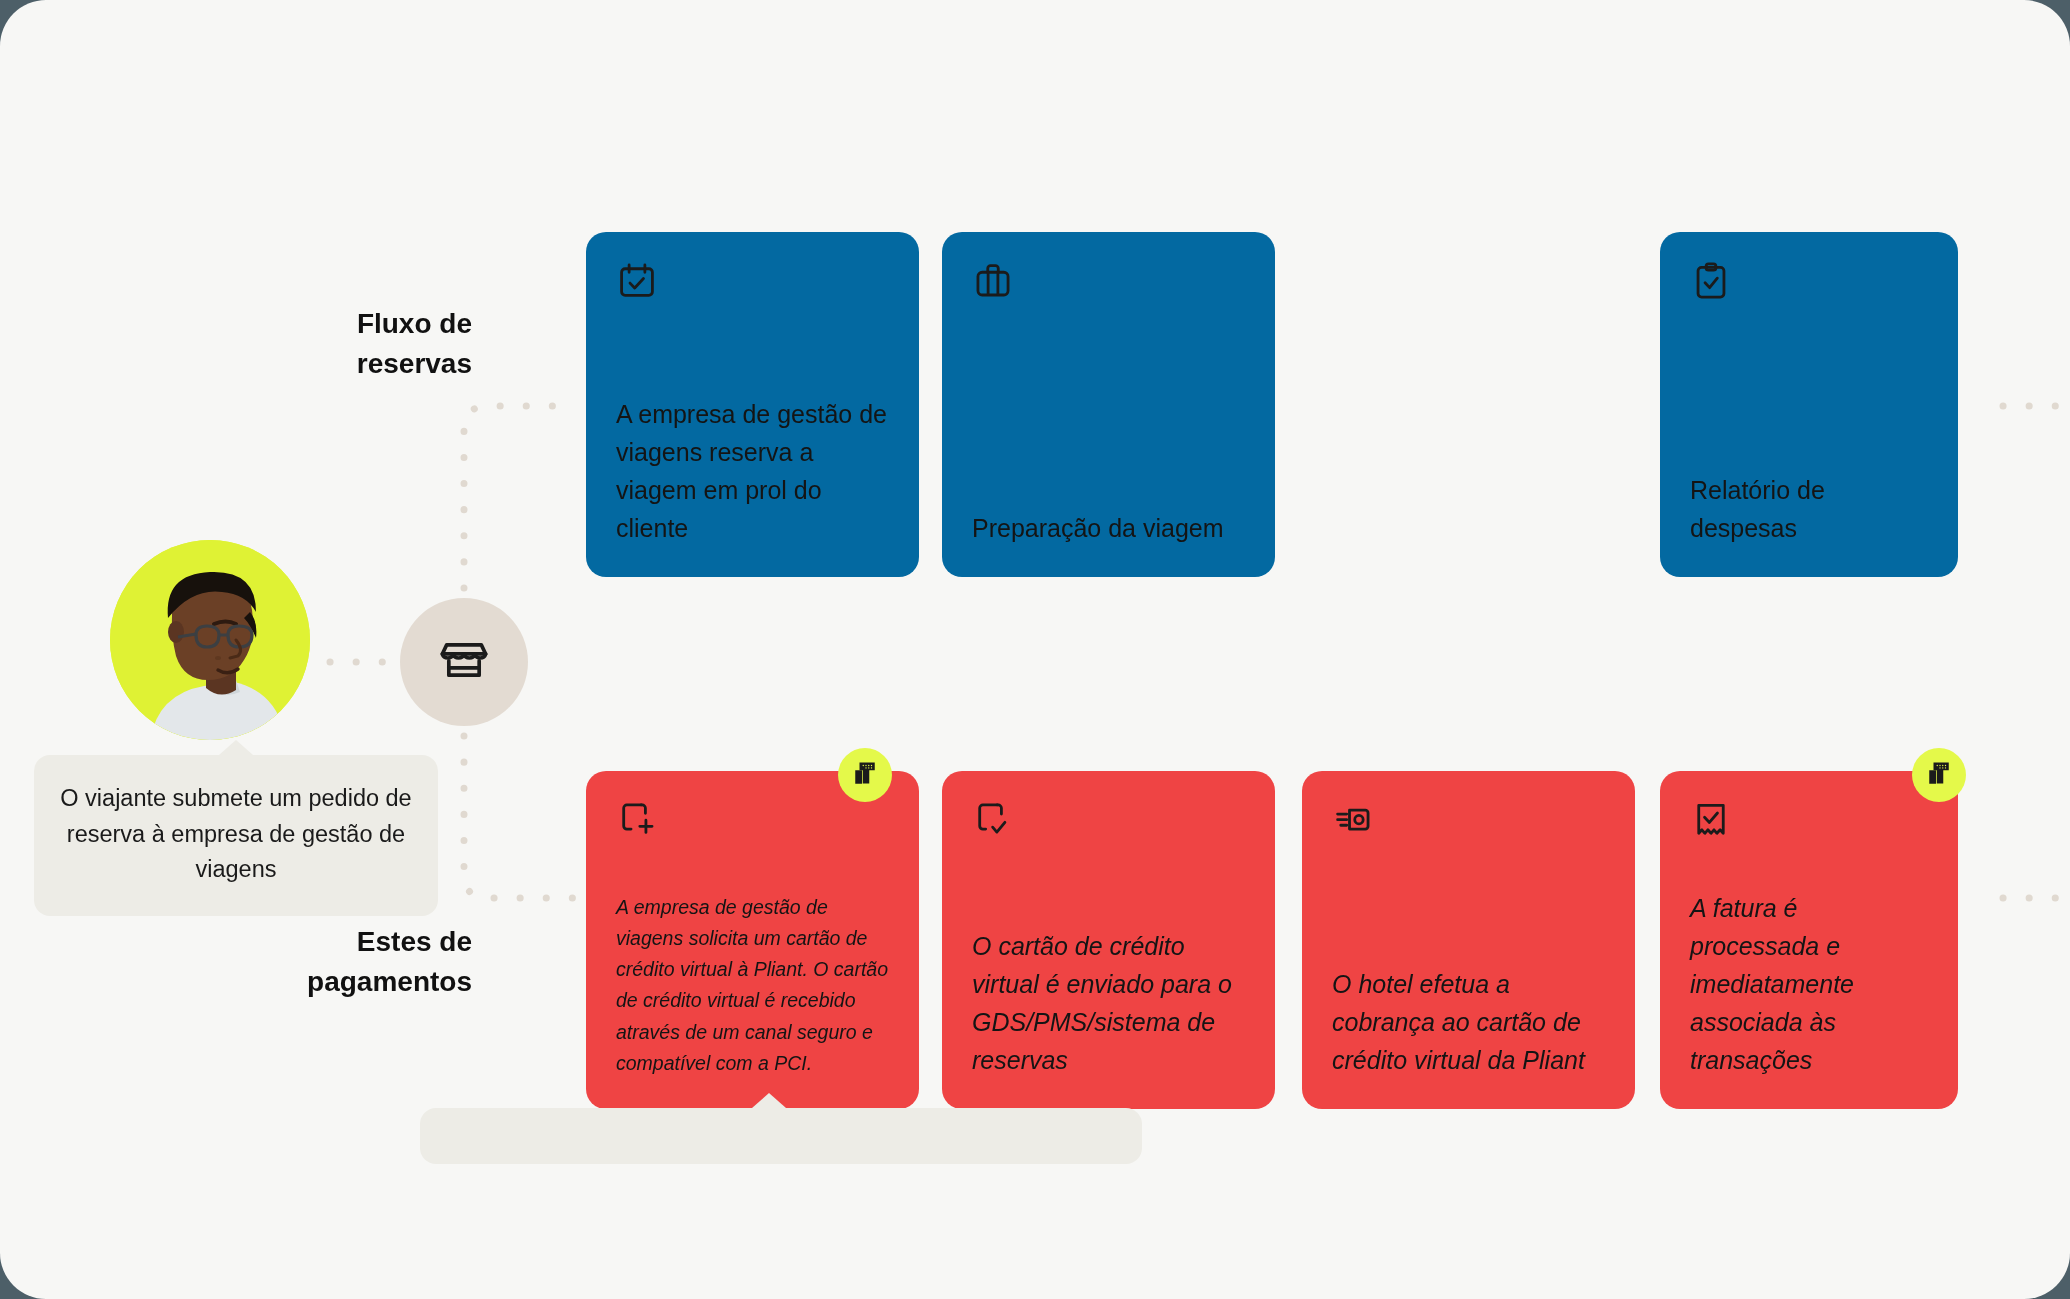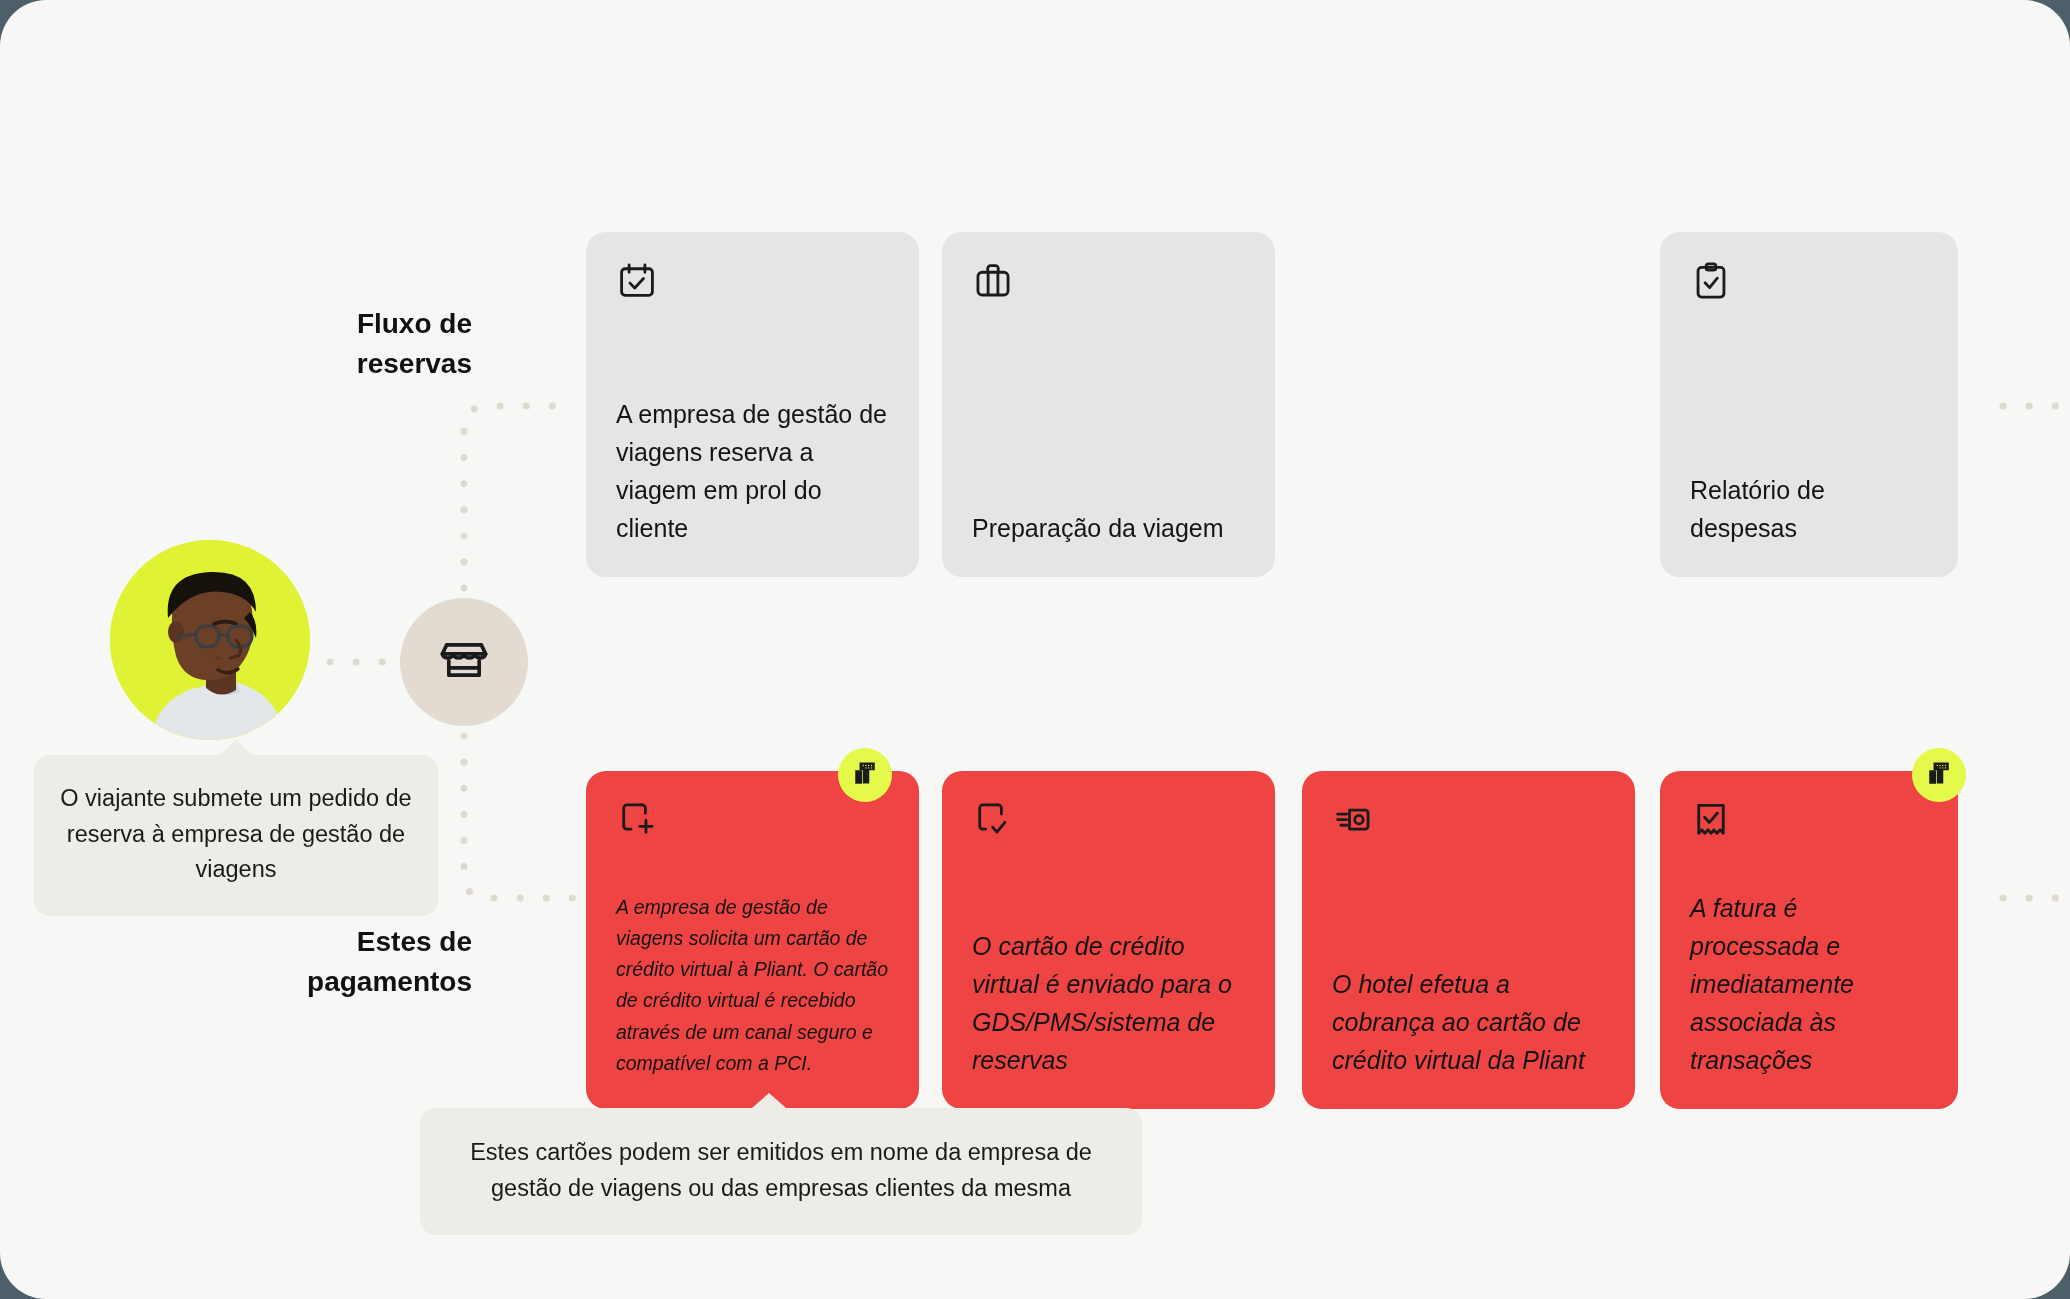--- a/index.html
+++ b/index.html
@@ -75,21 +75,21 @@
     position:absolute;
     border-radius:20px;
     box-sizing:border-box;
     padding:28px 30px 30px;
     display:flex;flex-direction:column;
   }
   .card .ic{flex:0 0 auto;}
   .card .ic svg{display:block;}
   .card .body{margin-top:auto;color:#141414;}
 
-  .orange{background:#e5e5e5;top:232px;height:345px;}
+  .orange{background:#0369a1;top:232px;height:345px;}
   .teal{background:#ef4444;top:771px;height:338px;font-style:italic;}
 
   .c1{left:586px;width:333px;}
   .c2{left:942px;width:333px;gap:46px;}
   .c3{left:1302px;width:333px;}
   .c4{left:1660px;width:298px;}
 
   .txt-lg{font-size:25px;line-height:1.52;}
   .txt-sm{font-size:19.5px;line-height:1.60;}
 
@@ -281,16 +281,15 @@
           <circle cx="12.8" cy="7.9" r=".55"></circle>
             <circle cx="15" cy="7.9" r=".55"></circle>
           <circle cx="17.2" cy="7.9" r=".55"></circle>
         </g>
       </svg>
     </span>
   </div>
 
   <div class="bubble" id="bubble-cards">
     <span class="tip"></span>
-    <span>Estes cartões podem ser emitidos em nome da empresa de gestão de viagens ou das empresas clientes da mesma</span>
   </div>
 
 </div>
 
 </body></html>

